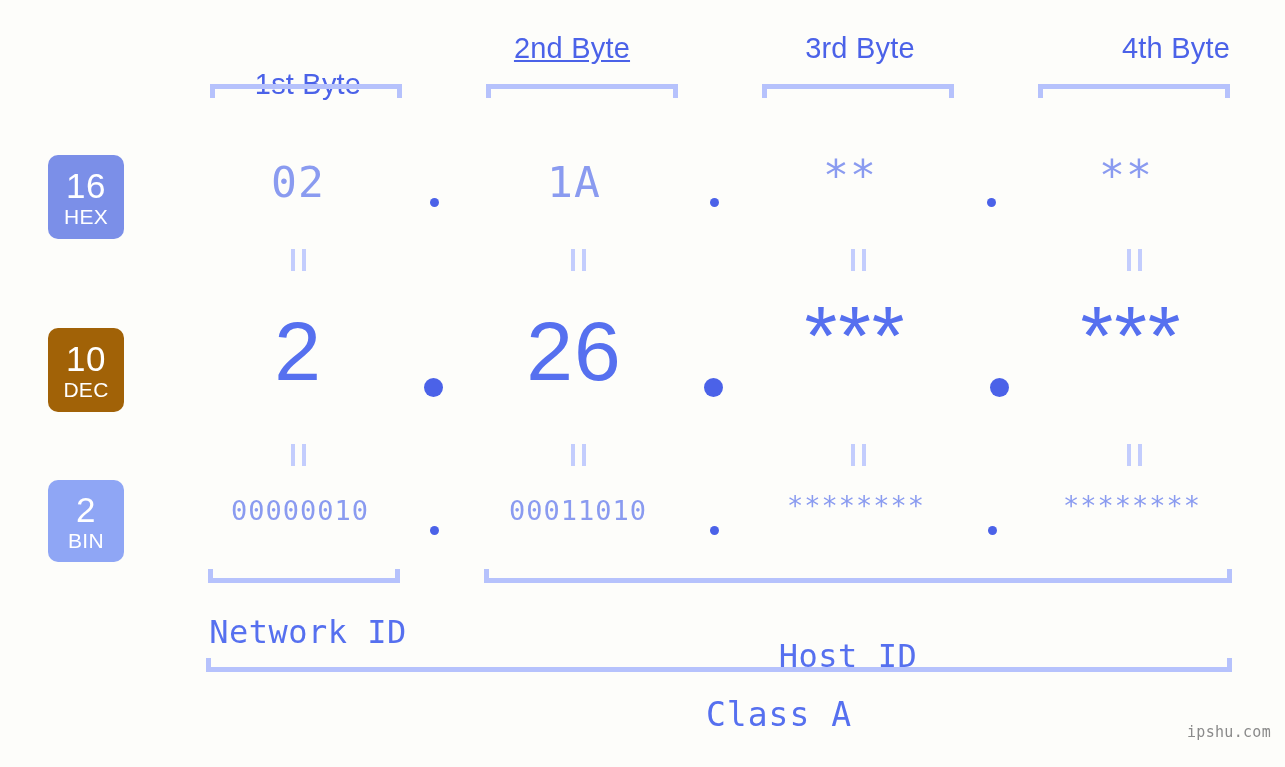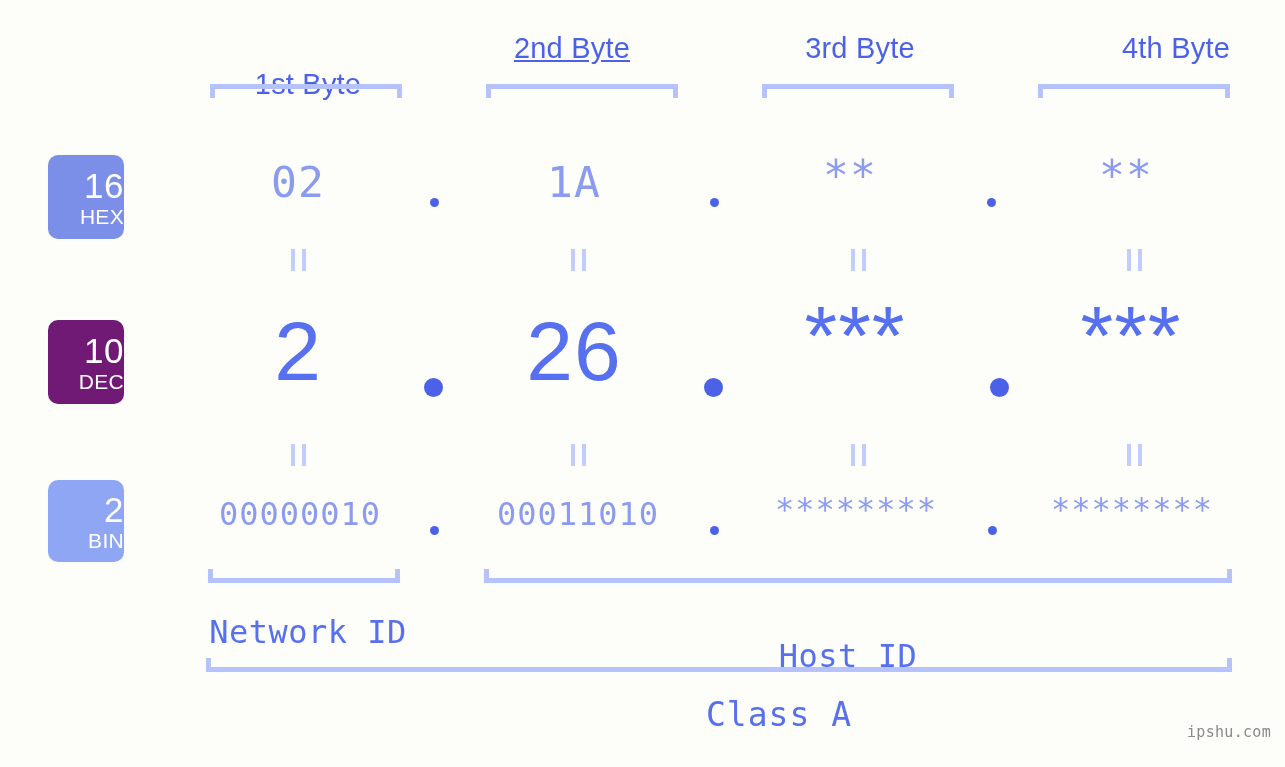--- a/index.html
+++ b/index.html
@@ -58,21 +58,21 @@
     position: absolute;
     left: 48px;
     width: 76px;
     border-radius: 10px;
     color: #ffffff;
     text-align: center;
     font-family: "Liberation Sans", sans-serif;
     display: flex;
     flex-direction: column;
     justify-content: center;
-    align-items: flex-end;
+    align-items: center;
     line-height: 1;
   }
   .base-badge .num {
     font-size: 35px;
     font-weight: 400;
     letter-spacing: 0.5px;
   }
   .base-badge .name {
     font-size: 21px;
     font-weight: 400;
@@ -95,21 +95,21 @@
     letter-spacing: 1px;
   }
   .row-dec .val {
     font-family: "Liberation Sans", sans-serif;
     font-size: 84px;
     color: #5670ef;
     letter-spacing: 1px;
   }
   .row-bin .val {
     font-family: "DejaVu Sans Mono", monospace;
-    font-size: 32px;
+    font-size: 27px;
     color: #8a9bf0;
     letter-spacing: 1px;
   }
 
   
   .dot {
     position: absolute;
     border-radius: 50%;
     background: #4b62e8;
   }
@@ -205,21 +205,21 @@
     </div>
   <div class="eq" style="left:851px; top:249px;">
       <i></i>
       <i></i>
     </div>
   <div class="eq" style="left:1127px; top:249px;">
       <i></i>
       <i></i>
     </div>
 
-  <div class="base-badge" style="top:320px; height:84px; background:#701a75;">
+  <div class="base-badge" style="top:328px; height:84px; background:#a16207;">
     <span class="num">10</span>
     <span class="name">DEC</span>
   </div>
 
   <div class="row-dec">
     <div class="val" style="left:178px; top:303px;">2</div>
     <div class="val" style="left:454px; top:303px;">26</div>
     <div class="val" style="left:735px; top:288px;">***</div>
     <div class="val" style="left:1011px; top:288px;">***</div>
 

